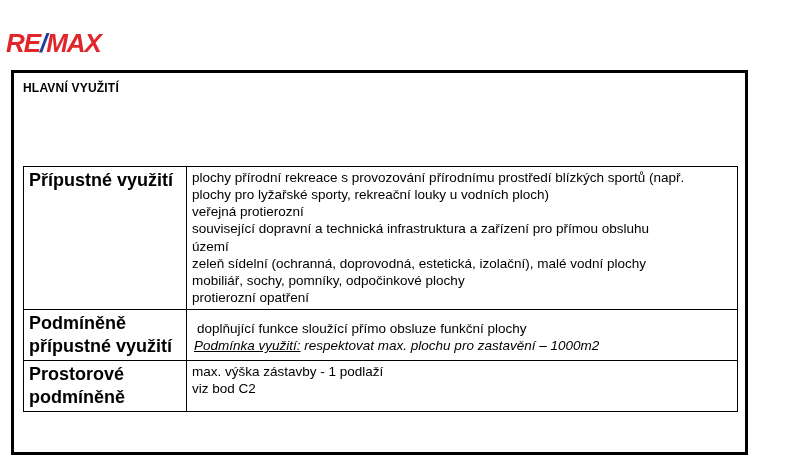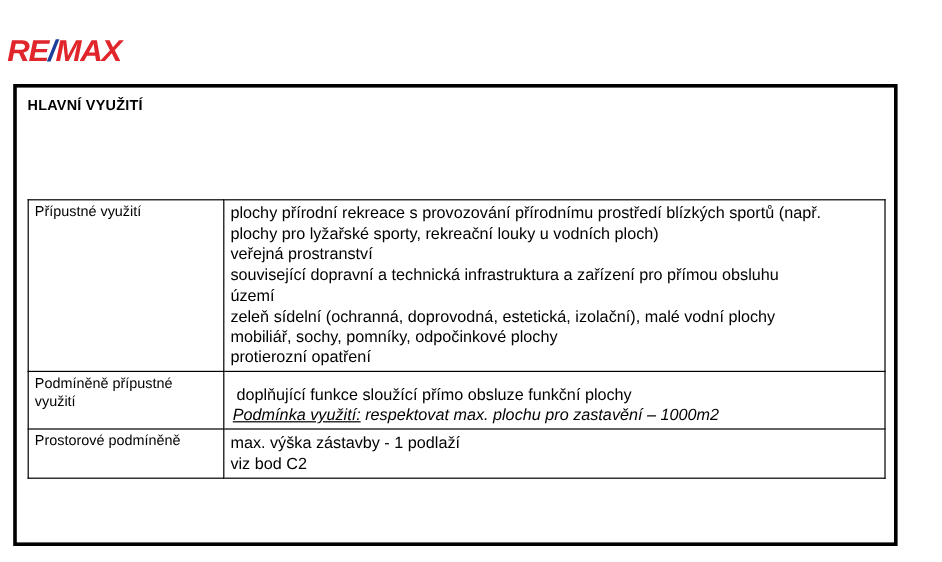--- a/index.html
+++ b/index.html
@@ -106,22 +106,22 @@
     border-collapse: collapse;
     table-layout: fixed;
   }
   .spec-table td {
     border: 1.5px solid #000000;
     vertical-align: top;
     padding: 2px 5px 3px 5px;
   }
   .spec-table td.label {
     width: 152px;
-    font-size: 12px;
-    font-weight: normal;
+    font-size: 18px;
+    font-weight: bold;
     line-height: 1.25;
     padding-left: 5px;
   }
   .spec-table td.content {
     font-size: 13.5px;
     line-height: 1.27;
   }
   .spec-table td.content .ln {
     display: block;
   }
@@ -159,21 +159,21 @@
     </div>
 
     <table class="spec-table">
       <tbody>
 
         <tr>
           <td class="label">Přípustné využití</td>
           <td class="content">
             <span class="ln just">plochy přírodní rekreace s provozování přírodnímu prostředí blízkých sportů (např.</span>
             <span class="ln">plochy pro lyžařské sporty, rekreační louky u vodních ploch)</span>
-            <span class="ln">veřejná prostranství</span>
+            <span class="ln">veřejná protierozní</span>
             <span class="ln just">související dopravní a technická infrastruktura a zařízení pro přímou obsluhu</span>
             <span class="ln">území</span>
             <span class="ln">zeleň sídelní (ochranná, doprovodná, estetická, izolační), malé vodní plochy</span>
             <span class="ln">mobiliář, sochy, pomníky, odpočinkové plochy</span>
             <span class="ln">protierozní opatření</span>
           </td>
         </tr>
 
         <tr>
           <td class="label">

